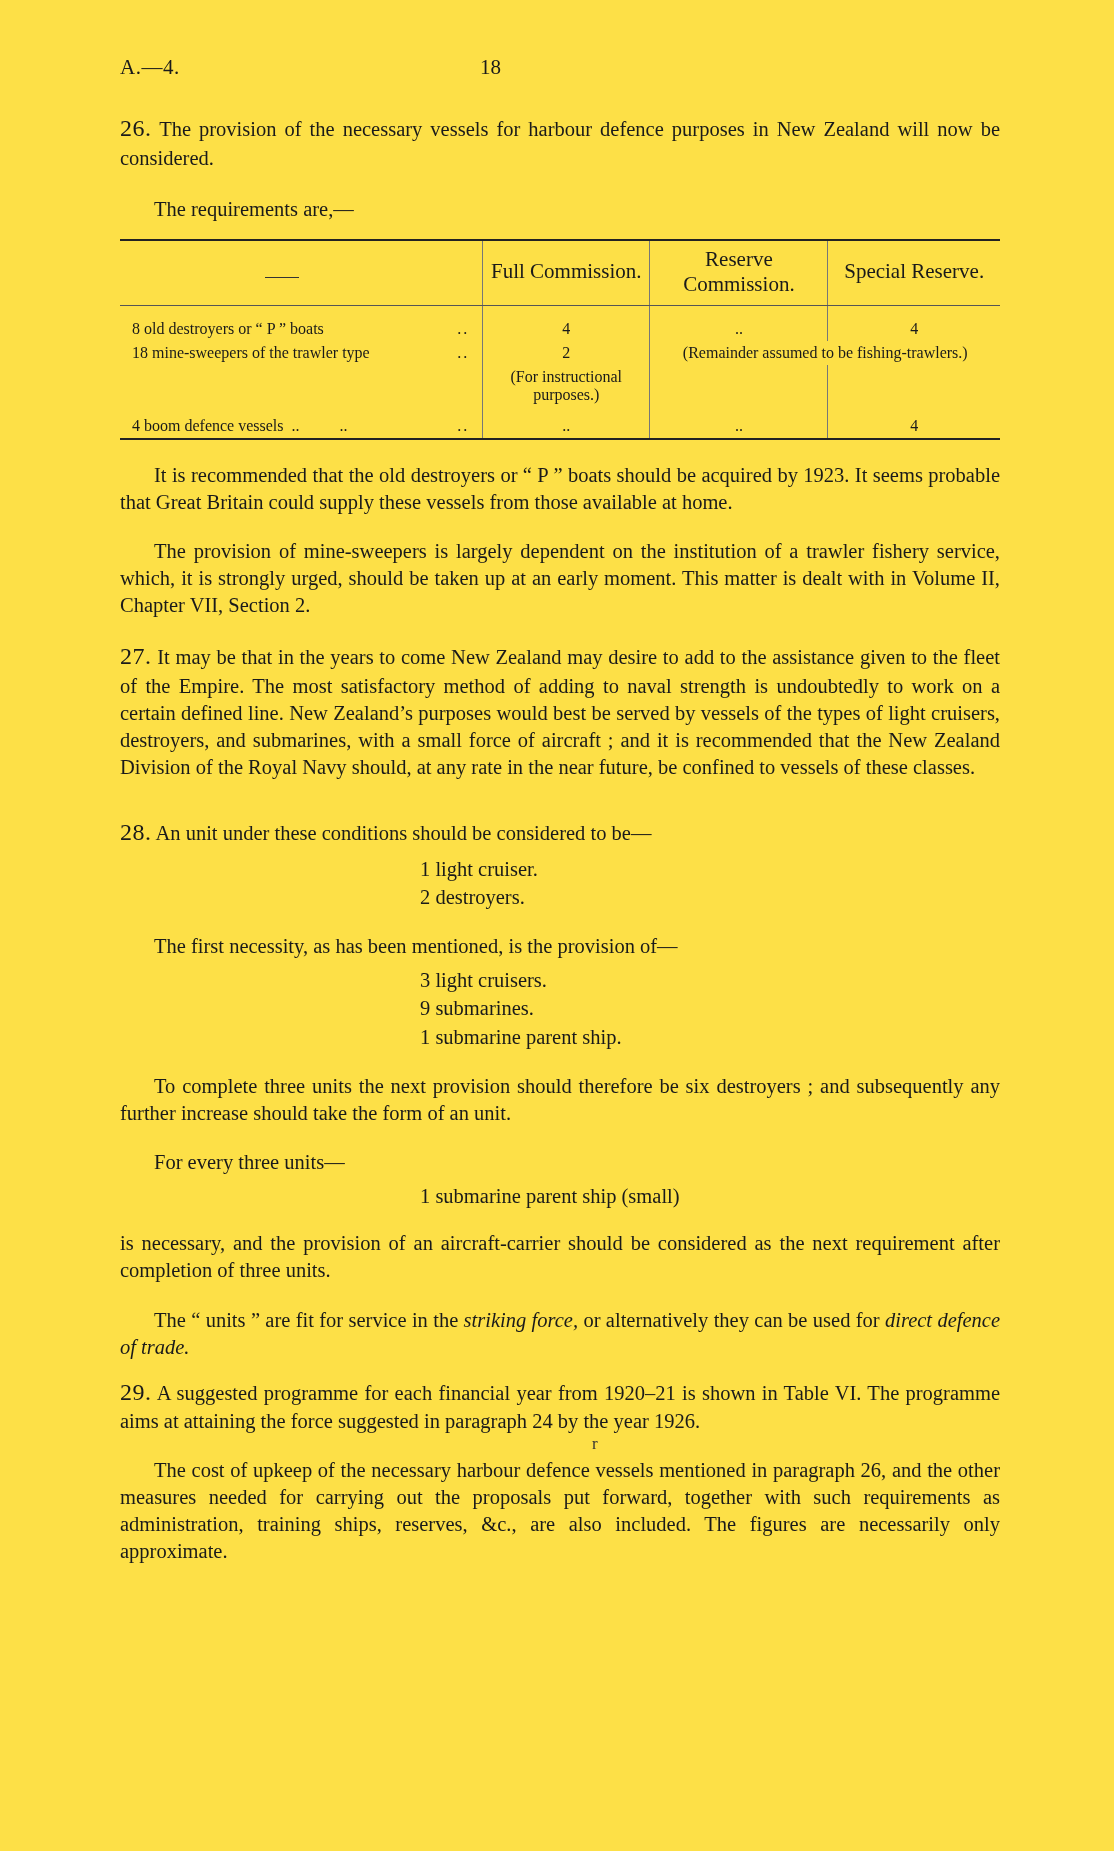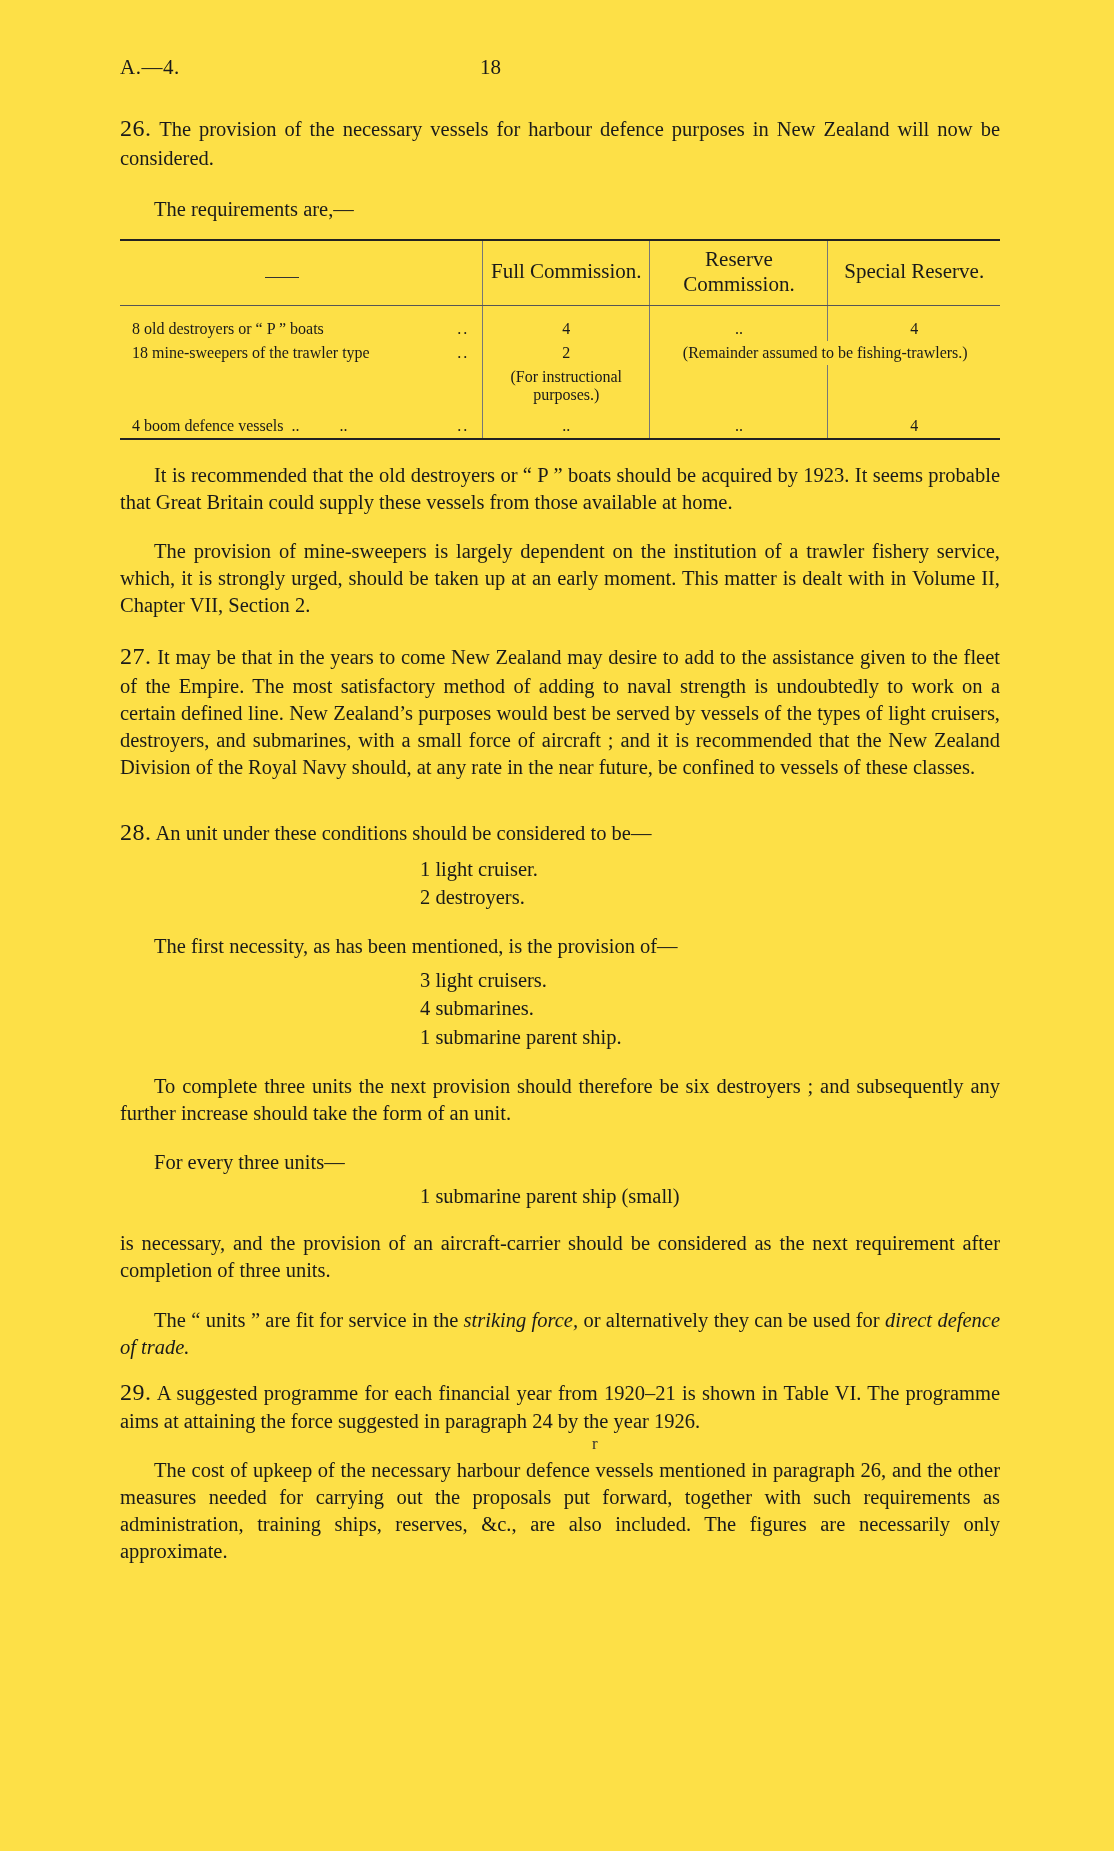--- a/index.html
+++ b/index.html
@@ -219,21 +219,21 @@
 
     <ul class="plain">
       <li>1 light cruiser.</li>
       <li>2 destroyers.</li>
     </ul>
 
     <p class="para indent">The first necessity, as has been mentioned, is the provision of—</p>
 
     <ul class="plain">
       <li>3 light cruisers.</li>
-      <li>4 submarines.</li>
+      <li>9 submarines.</li>
       <li>1 submarine parent ship.</li>
     </ul>
 
     <p class="para indent">To complete three units the next provision should therefore be six destroyers ; and subsequently any further increase should take the form of an unit.</p>
 
     <p class="para indent">For every three units—</p>
 
     <ul class="plain">
       <li>1 submarine parent ship (small)</li>
     </ul>

